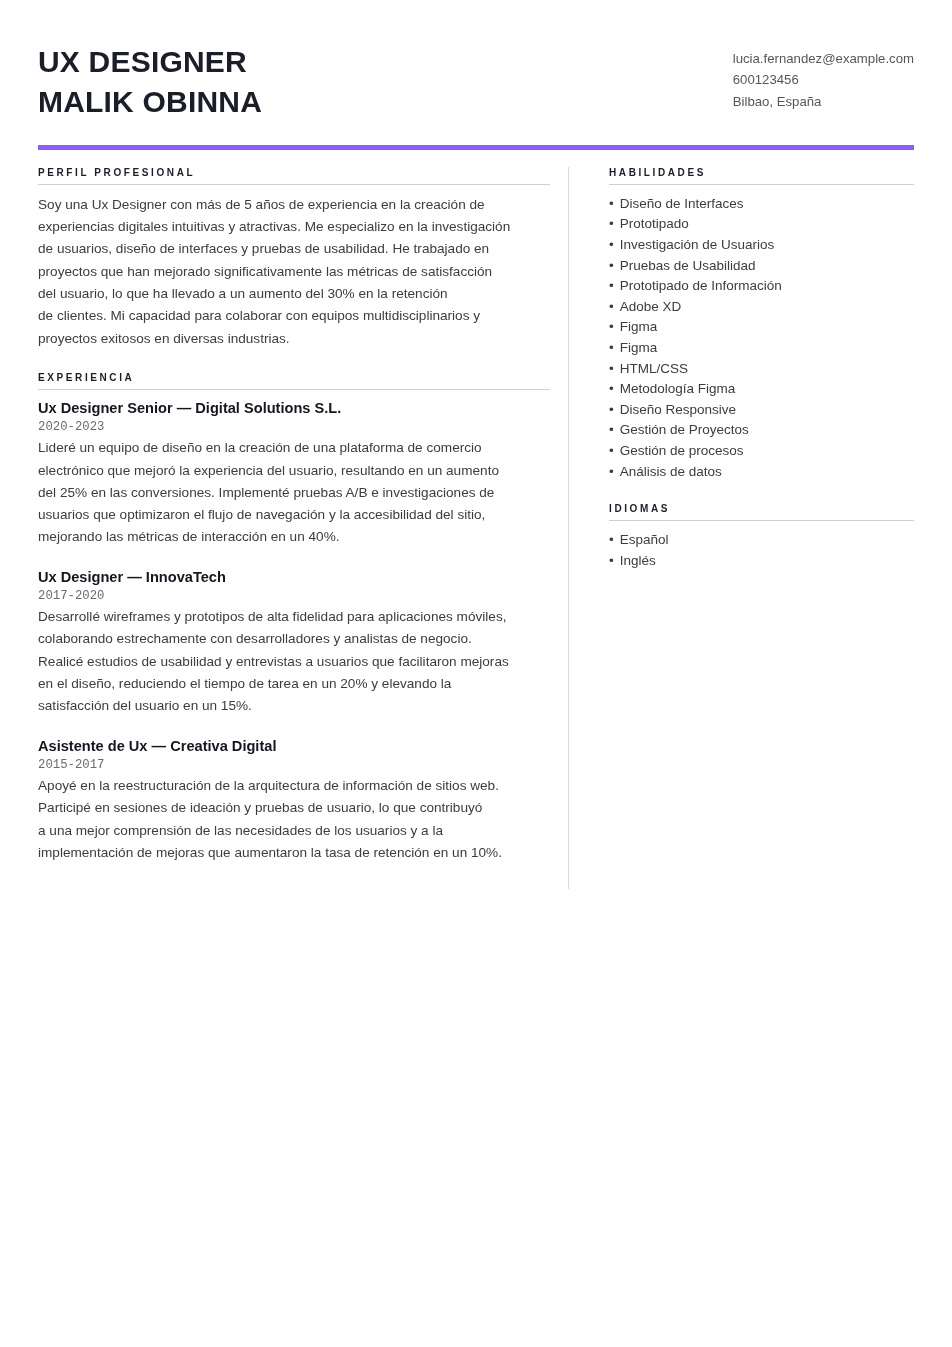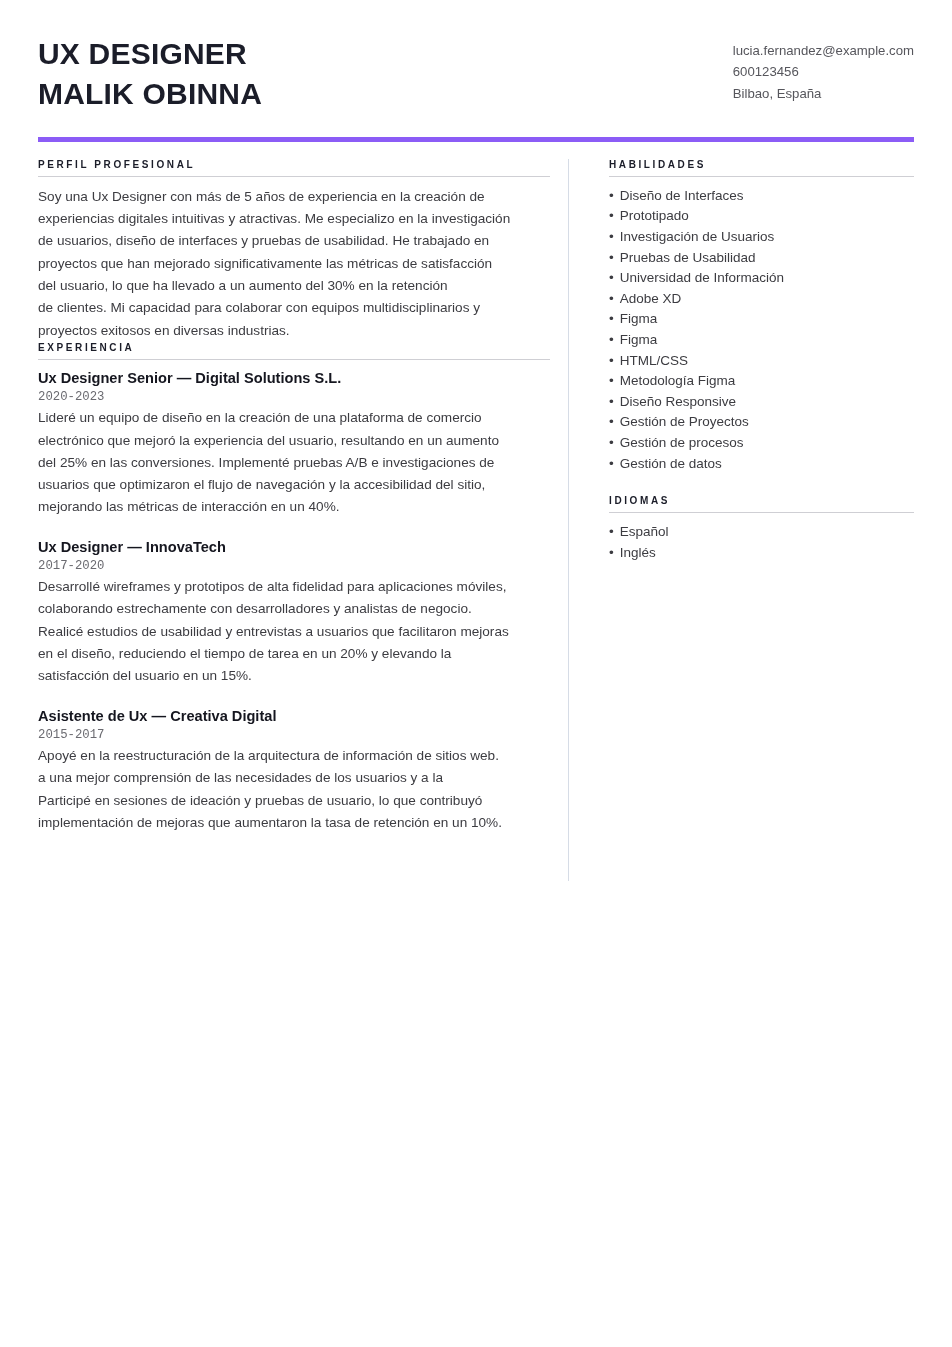--- a/index.html
+++ b/index.html
@@ -12,21 +12,21 @@
     height: 1347px;
     font-family: "Liberation Sans", sans-serif;
     color: #3c3c41;
     -webkit-font-smoothing: antialiased;
   }
   .page {
     position: relative;
     width: 952px;
     height: 1347px;
     box-sizing: border-box;
-    padding: 0 38px;
+    padding: 8px 38px;
     overflow: hidden;
   }
 
   
   .header {
     display: flex;
     align-items: flex-start;
     justify-content: space-between;
     padding-top: 34px;
   }
@@ -84,21 +84,21 @@
   .section-title {
     font-size: 10px;
     font-weight: bold;
     letter-spacing: 2.6px;
     color: #1b1d29;
     text-transform: uppercase;
     padding-bottom: 6px;
     border-bottom: 1px solid #cfcfd4;
     margin: 0 0 9px 0;
   }
-  .section + .section { }
+  .section + .section { margin-top: 22px; }
   .col-right .section + .section { margin-top: 21px; }
 
   
   .body-text {
     font-size: 13.6px;
     line-height: 22.3px;
     color: #3c3c41;
     margin: 0;
   }
   .body-text .ln { display: block; white-space: pre; }
@@ -227,22 +227,22 @@
             <span class="ln">en el diseño, reduciendo el tiempo de tarea en un 20% y elevando la</span>
             <span class="ln">satisfacción del usuario en un 15%.</span>
           </p>
         </div>
 
         <div class="job">
           <p class="job-title">Asistente de Ux — Creativa Digital</p>
           <p class="job-dates">2015-2017</p>
           <p class="job-desc">
             <span class="ln">Apoyé en la reestructuración de la arquitectura de información de sitios web.</span>
+            <span class="ln">Participé en sesiones de ideación y pruebas de usuario, lo que contribuyó</span>
             <span class="ln">a una mejor comprensión de las necesidades de los usuarios y a la</span>
-            <span class="ln">Participé en sesiones de ideación y pruebas de usuario, lo que contribuyó</span>
             <span class="ln">implementación de mejoras que aumentaron la tasa de retención en un 10%.</span>
           </p>
         </div>
 
       </div>
     </div>
 
     <div class="divider"></div>
 
     <div class="col-right">
@@ -261,21 +261,21 @@
           <li class="bullet-item">
               <span class="bullet-dot">•</span>
               <span>Investigación de Usuarios</span>
             </li>
           <li class="bullet-item">
               <span class="bullet-dot">•</span>
               <span>Pruebas de Usabilidad</span>
             </li>
           <li class="bullet-item">
               <span class="bullet-dot">•</span>
-              <span>Universidad de Información</span>
+              <span>Prototipado de Información</span>
             </li>
           <li class="bullet-item">
               <span class="bullet-dot">•</span>
               <span>Adobe XD</span>
             </li>
           <li class="bullet-item">
               <span class="bullet-dot">•</span>
               <span>Figma</span>
             </li>
           <li class="bullet-item">
@@ -297,21 +297,21 @@
           <li class="bullet-item">
               <span class="bullet-dot">•</span>
               <span>Gestión de Proyectos</span>
             </li>
           <li class="bullet-item">
               <span class="bullet-dot">•</span>
               <span>Gestión de procesos</span>
             </li>
           <li class="bullet-item">
               <span class="bullet-dot">•</span>
-              <span>Gestión de datos</span>
+              <span>Análisis de datos</span>
             </li>
         </ul>
       </div>
 
       <div class="section">
         <div class="section-title">IDIOMAS</div>
         <ul class="bullet-list">
           <li class="bullet-item">
               <span class="bullet-dot">•</span>
               <span>Español</span>

